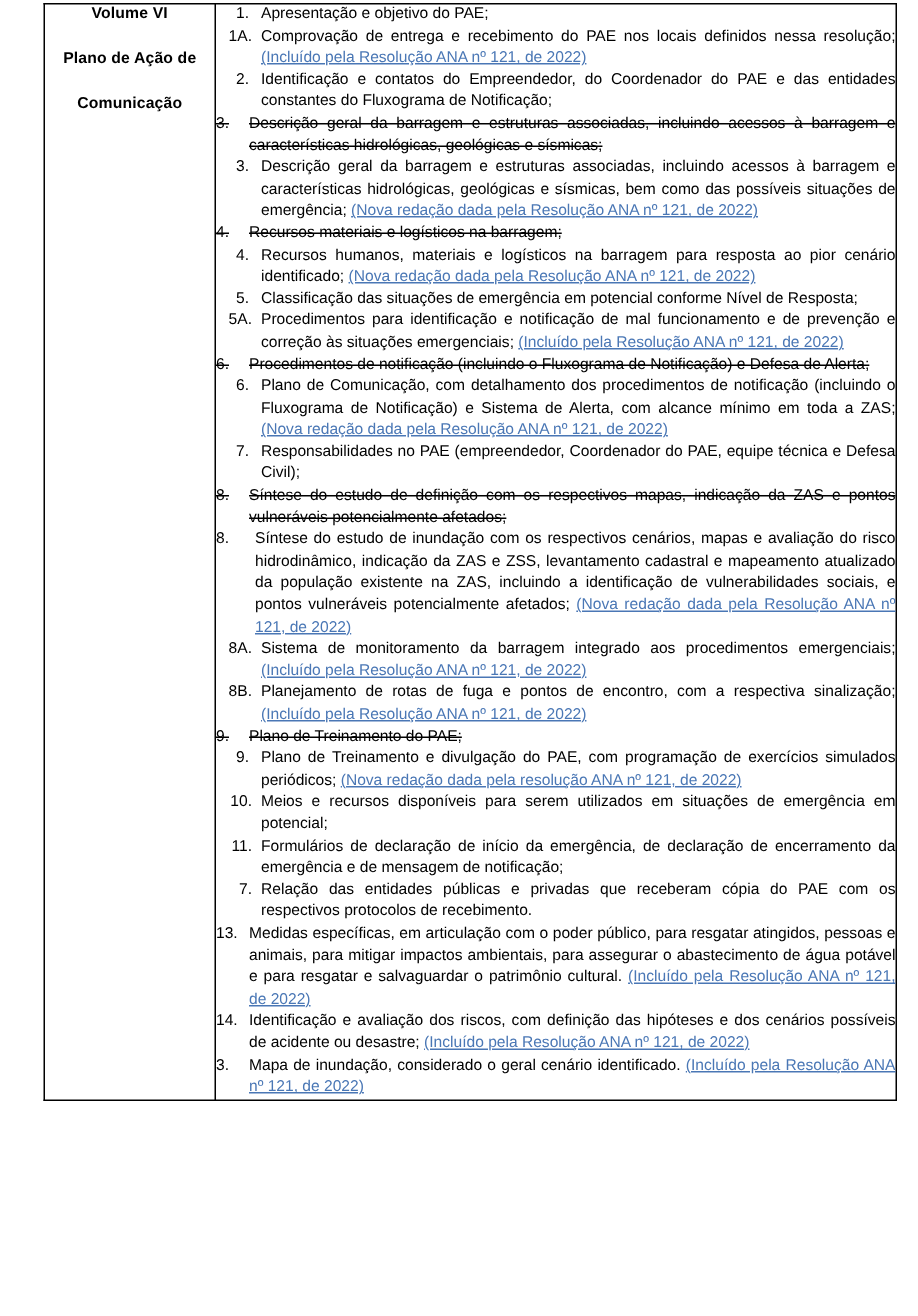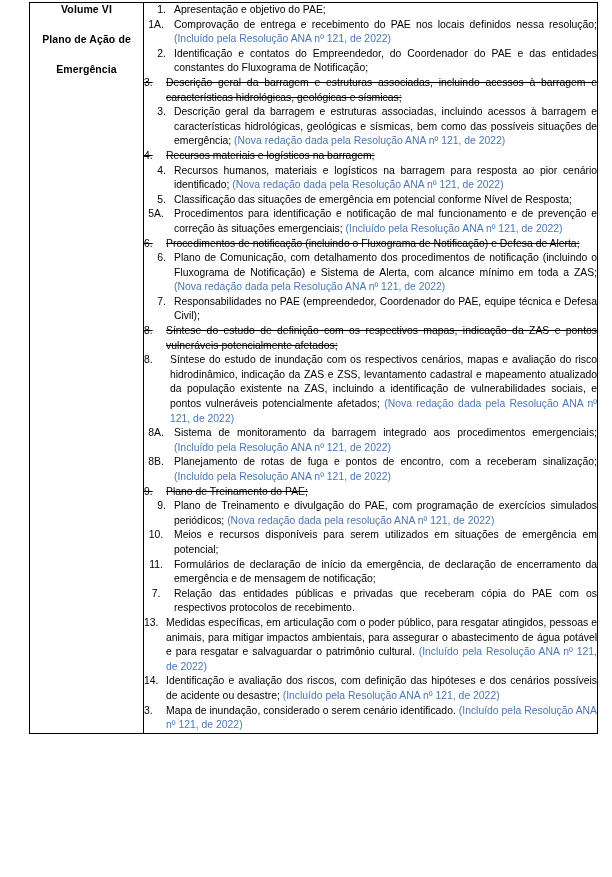--- a/index.html
+++ b/index.html
@@ -65,21 +65,21 @@
     padding-left: 30px;
     margin: 0;
     -webkit-hyphens: none;
     hyphens: none;
   }
   li.item > .num {
     position: absolute;
     left: 0;
     top: 0;
     width: 24px;
-    text-align: center;
+    text-align: right;
   }
   
   li.item.num-right > .num {
     width: 22px;
     text-align: right;
   }
   li.item.ind-tight {
     padding-left: 22px;
   }
   li.item.ind-tight > .num {
@@ -94,61 +94,62 @@
     text-align: left;
   }
   li.item.struck {
     text-decoration: line-through;
   }
   li.item.struck > .num {
     text-decoration: line-through;
   }
   .ref {
     color: #4a77b5;
+    text-decoration: underline;
   }
   li.item.nojust {
     text-align: left;
   }
 </style>
 </head>
 <body>
 
 <div class="page">
   <table class="doc-table">
     <tbody>
       <tr>
         <td class="vol-cell">
           <div class="vol-line">Volume VI</div>
           <div class="vol-line">Plano de Ação de</div>
-          <div class="vol-line">Emergência</div>
+          <div class="vol-line">Comunicação</div>
         </td>
         <td class="items-cell">
           <ol class="items" id="items-list">
               <li class="item num-right nojust"><span class="num">1.</span><span>Apresentação e objetivo do PAE;</span></li>
               <li class="item"><span class="num">1A.</span><span>Comprovação de entrega e recebimento do PAE nos locais definidos nessa resolução; </span><span class="ref" style="color: rgb(74, 119, 181);">(Incluído pela Resolução ANA nº 121, de 2022)</span></li>
               <li class="item num-right"><span class="num">2.</span><span>Identificação e contatos do Empreendedor, do Coordenador do PAE e das entidades constantes do Fluxograma de Notificação;</span></li>
               <li class="item ind-tight struck"><span class="num">3.</span><span>Descrição geral da barragem e estruturas associadas, incluindo      acessos à barragem e características hidrológicas, geológicas e sísmicas;</span></li>
               <li class="item num-right"><span class="num">3.</span><span>Descrição geral da barragem e estruturas associadas, incluindo acessos à barragem e características hidrológicas, geológicas e sísmicas, bem como das possíveis situações de emergência; </span><span class="ref" style="color: rgb(74, 119, 181);">(Nova redação dada pela Resolução ANA nº 121, de 2022)</span></li>
               <li class="item ind-tight struck nojust"><span class="num">4.</span><span>Recursos materiais e logísticos na barragem;</span></li>
               <li class="item num-right"><span class="num">4.</span><span>Recursos humanos, materiais e logísticos na barragem para resposta ao pior cenário identificado; </span><span class="ref" style="color: rgb(74, 119, 181);">(Nova redação dada pela Resolução ANA nº 121, de 2022)</span></li>
               <li class="item num-right"><span class="num">5.</span><span>Classificação das situações de emergência em potencial conforme Nível de Resposta;</span></li>
               <li class="item"><span class="num">5A.</span><span>Procedimentos para identificação e notificação de mal funcionamento e de prevenção e correção às situações emergenciais; </span><span class="ref" style="color: rgb(74, 119, 181);">(Incluído pela Resolução ANA nº 121, de 2022)</span></li>
               <li class="item ind-tight struck"><span class="num">6.</span><span>Procedimentos de notificação (incluindo o Fluxograma de Notificação)  e Defesa de Alerta;</span></li>
               <li class="item num-right"><span class="num">6.</span><span>Plano de Comunicação, com detalhamento dos procedimentos de notificação (incluindo o Fluxograma de Notificação) e Sistema de Alerta, com alcance mínimo em toda a ZAS; </span><span class="ref" style="color: rgb(74, 119, 181);">(Nova redação dada pela Resolução ANA nº 121, de 2022)</span></li>
               <li class="item num-right"><span class="num">7.</span><span>Responsabilidades no PAE (empreendedor, Coordenador do PAE, equipe técnica e Defesa Civil);</span></li>
               <li class="item ind-tight struck"><span class="num">8.</span><span>Síntese do estudo de definição com os respectivos mapas, indicação da ZAS e pontos vulneráveis potencialmente afetados;</span></li>
               <li class="item ind-mid"><span class="num">8.</span><span>Síntese do estudo de inundação com os respectivos cenários, mapas e avaliação do risco hidrodinâmico, indicação da ZAS e ZSS, levantamento cadastral e mapeamento atualizado da população existente na ZAS, incluindo a identificação de vulnerabilidades sociais, e pontos vulneráveis potencialmente afetados; </span><span class="ref" style="color: rgb(74, 119, 181);">(Nova redação dada pela Resolução ANA nº 121, de 2022)</span></li>
               <li class="item"><span class="num">8A.</span><span>Sistema de monitoramento da barragem integrado aos procedimentos emergenciais; </span><span class="ref" style="color: rgb(74, 119, 181);">(Incluído pela Resolução ANA nº 121, de 2022)</span></li>
-              <li class="item"><span class="num">8B.</span><span>Planejamento de rotas de fuga e pontos de encontro, com a receberam sinalização; </span><span class="ref" style="color: rgb(74, 119, 181);">(Incluído pela Resolução ANA nº 121, de 2022)</span></li>
+              <li class="item"><span class="num">8B.</span><span>Planejamento de rotas de fuga e pontos de encontro, com a respectiva sinalização; </span><span class="ref" style="color: rgb(74, 119, 181);">(Incluído pela Resolução ANA nº 121, de 2022)</span></li>
               <li class="item ind-tight struck nojust"><span class="num">9.</span><span>Plano de Treinamento do PAE;</span></li>
               <li class="item num-right"><span class="num">9.</span><span>Plano de Treinamento e divulgação do PAE, com programação de exercícios simulados periódicos; </span><span class="ref" style="color: rgb(74, 119, 181);">(Nova redação dada pela resolução ANA nº 121, de 2022)</span></li>
               <li class="item"><span class="num">10.</span><span>Meios e recursos disponíveis para serem utilizados em situações de emergência em potencial;</span></li>
               <li class="item"><span class="num">11.</span><span>Formulários de declaração de início da emergência, de declaração de encerramento da emergência e de mensagem de notificação;</span></li>
               <li class="item"><span class="num">7.</span><span>Relação das entidades públicas e privadas que receberam cópia do PAE com os respectivos protocolos de recebimento.</span></li>
               <li class="item ind-tight"><span class="num">13.</span><span>Medidas específicas, em articulação com o poder público, para resgatar atingidos, pessoas e animais, para mitigar impactos ambientais, para assegurar o abastecimento de água potável e para resgatar e salvaguardar o patrimônio cultural. </span><span class="ref" style="color: rgb(74, 119, 181);">(Incluído pela Resolução ANA nº 121, de 2022)</span></li>
               <li class="item ind-tight"><span class="num">14.</span><span>Identificação e avaliação dos riscos, com definição das hipóteses e dos cenários possíveis de acidente ou desastre; </span><span class="ref" style="color: rgb(74, 119, 181);">(Incluído pela Resolução ANA nº 121, de 2022)</span></li>
-              <li class="item ind-tight"><span class="num">3.</span><span>Mapa de inundação, considerado o serem cenário identificado. </span><span class="ref" style="color: rgb(74, 119, 181);">(Incluído pela Resolução ANA nº 121, de 2022)</span></li>
+              <li class="item ind-tight"><span class="num">3.</span><span>Mapa de inundação, considerado o geral cenário identificado. </span><span class="ref" style="color: rgb(74, 119, 181);">(Incluído pela Resolução ANA nº 121, de 2022)</span></li>
             </ol>
         </td>
       </tr>
     </tbody>
   </table>
 </div>
 
 </body></html>

